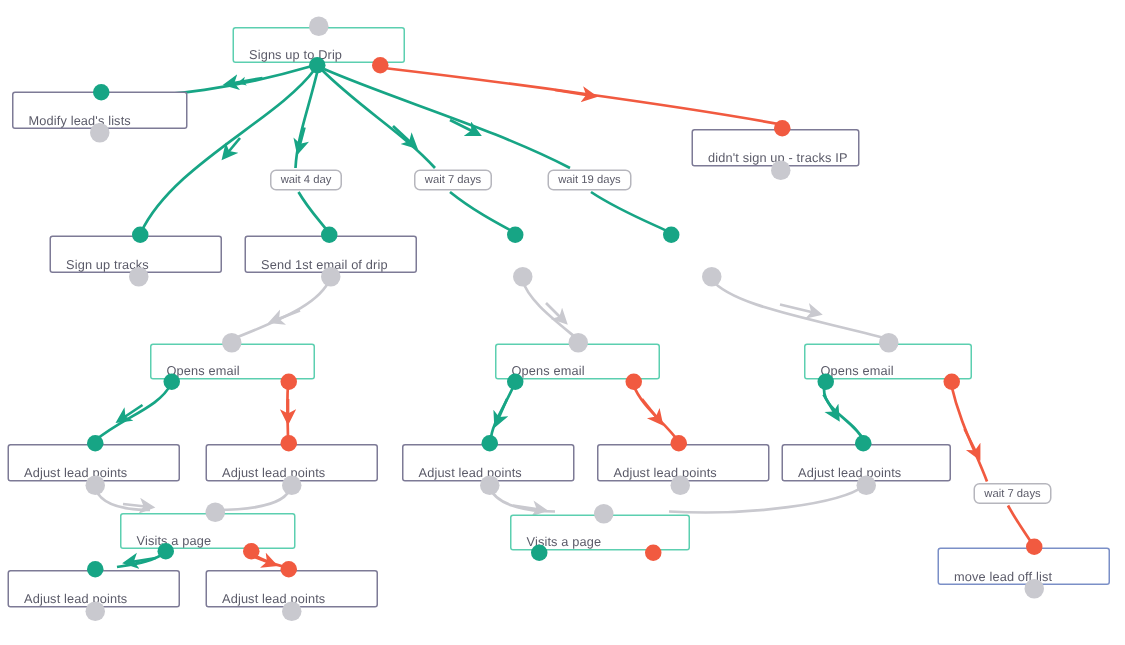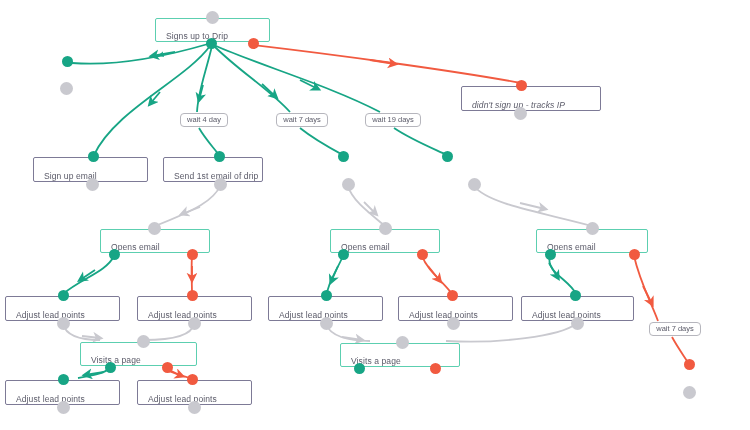--- a/index.html
+++ b/index.html
@@ -181,46 +181,49 @@
   </svg>
 
   <div class="dot gray dot-gray-top" style="left:206px; top:11px;"></div>
   <div class="node trigger" style="left:155px; top:18px; width:115px; height:24px;">
     <span class="node-label">Signs up to Drip</span>
   </div>
   <div class="dot teal dot-small" style="left:206px; top:38px;"></div>
   <div class="dot red dot-small" style="left:248px; top:38px;"></div>
 
   <div class="dot teal dot-small" style="left:62px; top:56px;"></div>
+  <div class="node action" style="left:8px; top:61px; width:117px; height:25px;">
+    <span class="node-label">Modify lead's lists</span>
+  </div>
   <div class="dot gray dot-gray-bottom" style="left:60px; top:82px;"></div>
 
   <div class="dot red dot-small" style="left:516px; top:80px;"></div>
-  <div class="node action" style="left:461px; top:86px; width:140px; height:25px;font-style:italic;">
+  <div class="node action" style="left:461px; top:86px; width:112px; height:25px;">
     <span class="node-label">didn't sign up - tracks IP</span>
   </div>
   <div class="dot gray dot-gray-bottom" style="left:514px; top:107px;"></div>
 
   <div class="pill" style="left:180px; top:113px; width:48px; height:14px;">
     <span class="pill-label">wait 4 day</span>
   </div>
   <div class="pill" style="left:276px; top:113px; width:52px; height:14px;">
     <span class="pill-label">wait 7 days</span>
   </div>
   <div class="pill" style="left:365px; top:113px; width:56px; height:14px;">
     <span class="pill-label">wait 19 days</span>
   </div>
 
   <div class="dot teal dot-small" style="left:88px; top:151px;"></div>
   <div class="node action" style="left:33px; top:157px; width:115px; height:25px;">
-    <span class="node-label">Sign up email</span>
+    <span class="node-label">Sign up tracks</span>
   </div>
   <div class="dot gray dot-gray-bottom" style="left:86px; top:178px;"></div>
 
   <div class="dot teal dot-small" style="left:214px; top:151px;"></div>
-  <div class="node action" style="left:163px; top:157px; width:100px; height:25px;">
+  <div class="node action" style="left:163px; top:157px; width:115px; height:25px;">
     <span class="node-label">Send 1st email of drip</span>
   </div>
   <div class="dot gray dot-gray-bottom" style="left:214px; top:178px;"></div>
 
   <div class="dot teal dot-small" style="left:338px; top:151px;"></div>
   <div class="dot gray dot-gray-bottom" style="left:342px; top:178px;"></div>
 
   <div class="dot teal dot-small" style="left:442px; top:151px;"></div>
   <div class="dot gray dot-gray-bottom" style="left:468px; top:178px;"></div>
 
@@ -299,15 +302,18 @@
   </div>
   <div class="dot gray dot-gray-bottom" style="left:57px; top:401px;"></div>
 
   <div class="dot red dot-small" style="left:187px; top:374px;"></div>
   <div class="node action" style="left:137px; top:380px; width:115px; height:25px;">
     <span class="node-label">Adjust lead points</span>
   </div>
   <div class="dot gray dot-gray-bottom" style="left:188px; top:401px;"></div>
 
   <div class="dot red dot-small" style="left:684px; top:359px;"></div>
+  <div class="node action-blue" style="left:625px; top:365px; width:115px; height:25px;">
+    <span class="node-label">move lead off list</span>
+  </div>
   <div class="dot gray dot-gray-bottom" style="left:683px; top:386px;"></div>
 
 </div>
 
 </body></html>

